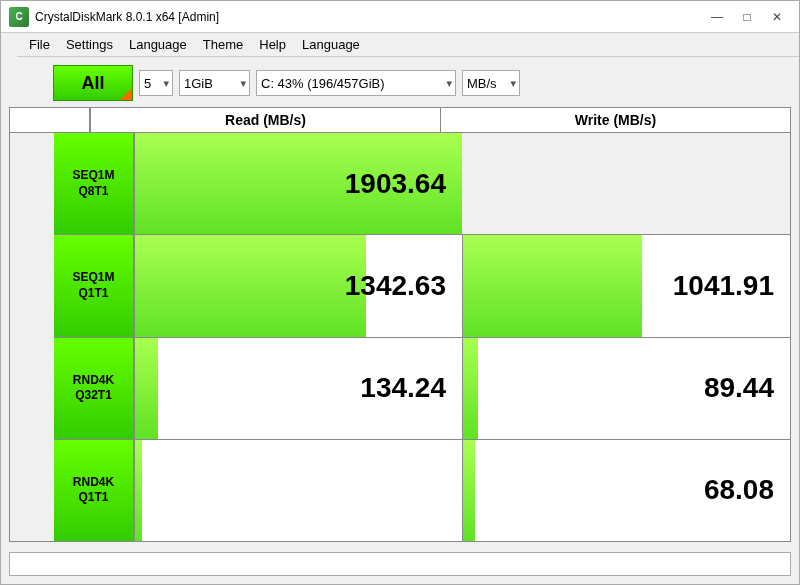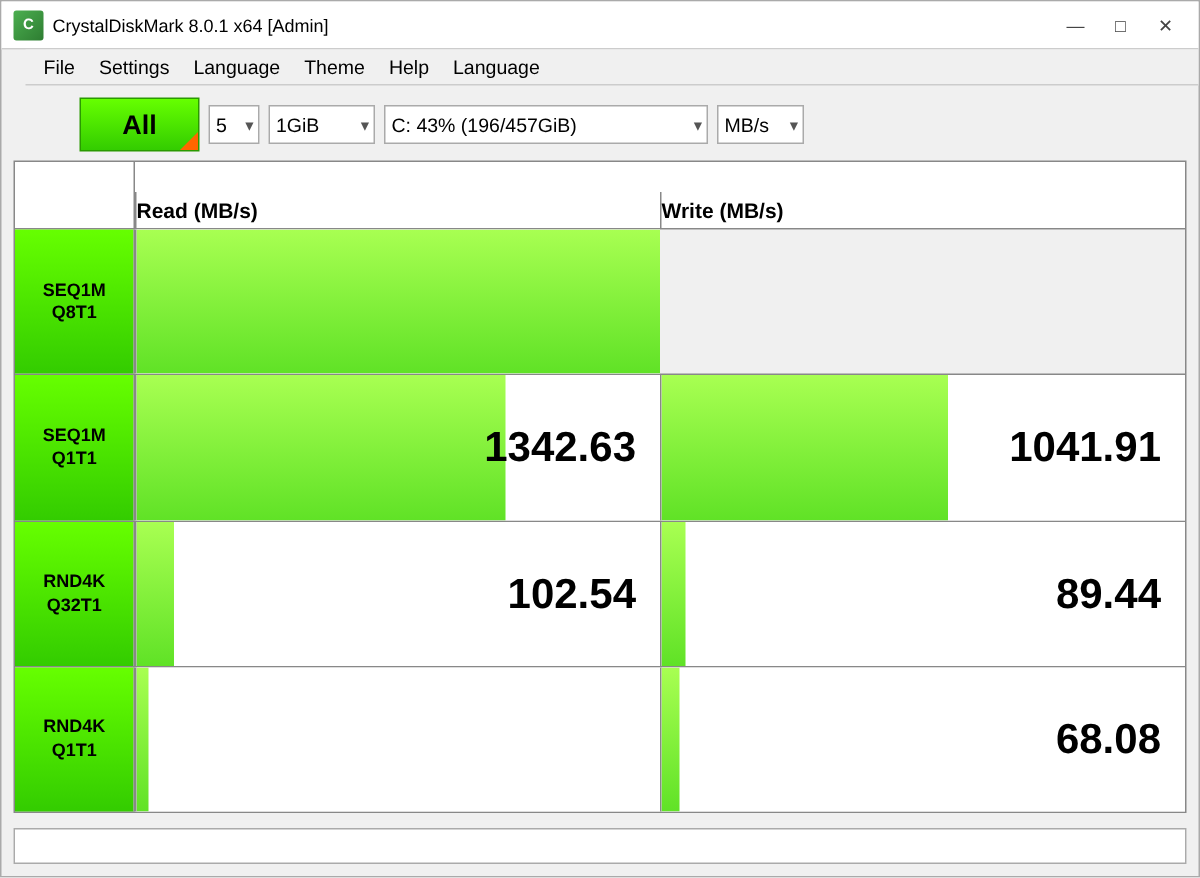--- a/index.html
+++ b/index.html
@@ -166,39 +166,40 @@
     }
 
     .bench-header {
       display: grid;
       grid-template-columns: 80px 1fr 1fr;
       background: white;
       border-bottom: 1px solid #888;
     }
 
     .bench-header-cell {
+      text-align: center;
       font-weight: bold;
       font-size: 14px;
       padding: 4px 0;
       border-left: 1px solid #888;
-      margin-top: 20px;
     }
     .bench-header-cell:first-child { border-left: none; }
 
     .bench-rows {
       display: flex;
       flex-direction: column;
       flex: 1;
     }
 
     .bench-row {
       display: grid;
       grid-template-columns: 80px 1fr 1fr;
       flex: 1;
       border-bottom: 1px solid #888;
+      margin-left: 44px;
     }
     .bench-row:last-child { border-bottom: none; }
 
     .row-label {
       background: linear-gradient(to bottom, #66ff00, #33cc00);
       border-right: 1px solid #888;
       display: flex;
       align-items: center;
       justify-content: center;
       font-weight: bold;
@@ -285,21 +286,21 @@
       <div class="select-wrapper">
         <select>
           <option>512MiB</option>
           <option selected="">1GiB</option>
           <option>2GiB</option>
           <option>4GiB</option>
         </select>
       </div>
 
       <div class="select-wrapper">
-        <select style="width: 216px;">
+        <select style="width: 200px;">
           <option selected="">C: 43% (196/457GiB)</option>
         </select>
       </div>
 
       <div class="select-wrapper">
         <select>
           <option selected="">MB/s</option>
           <option>GB/s</option>
           <option>IOPS</option>
           <option>μs</option>
@@ -319,20 +320,21 @@
 
         <div class="bench-row">
           <div class="row-label">
             <div>
               <div>SEQ1M</div>
               <div>Q8T1</div>
             </div>
           </div>
           <div class="bench-cell">
             <div class="bench-bar" style="width: 100%;"></div>
+            <span class="bench-value">1903.64</span>
           </div>
         </div>
 
         <div class="bench-row">
           <div class="row-label">
             <div>
               <div>SEQ1M</div>
               <div>Q1T1</div>
             </div>
           </div>
@@ -348,21 +350,21 @@
 
         <div class="bench-row">
           <div class="row-label">
             <div>
               <div>RND4K</div>
               <div>Q32T1</div>
             </div>
           </div>
           <div class="bench-cell">
             <div class="bench-bar" style="width: 7.05%;"></div>
-            <span class="bench-value">102.54</span>
+            <span class="bench-value">134.24</span>
           </div>
           <div class="bench-cell">
             <div class="bench-bar" style="width: 4.7%;"></div>
             <span class="bench-value">89.44</span>
           </div>
         </div>
 
         <div class="bench-row">
           <div class="row-label">
             <div>

